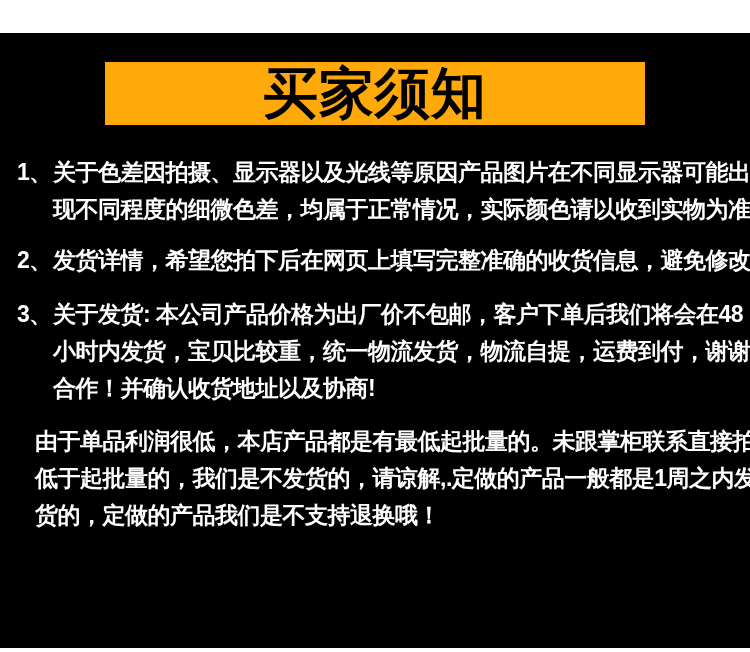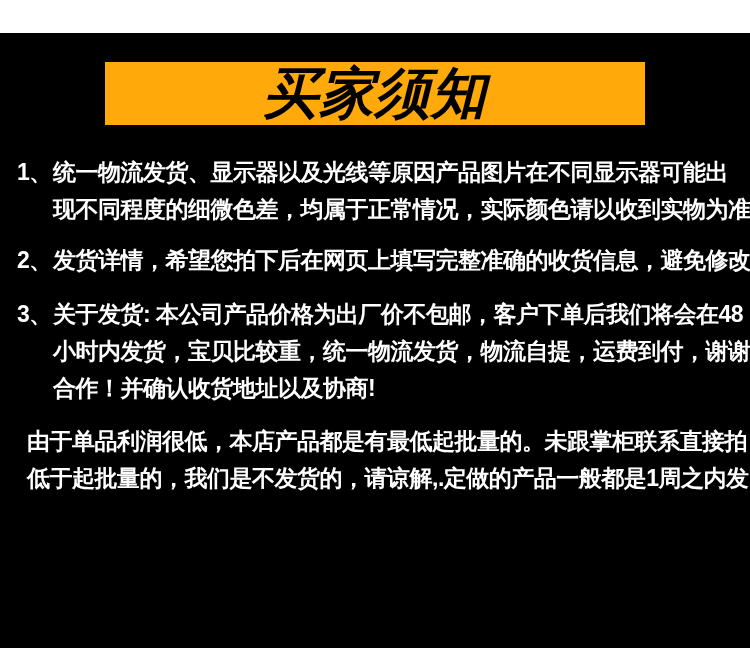--- a/index.html
+++ b/index.html
@@ -34,21 +34,20 @@
     align-items: center;
     gap: 64px;
   }
   .banner-title {
     color: #000000;
     font-size: 55px;
     font-weight: bold;
     line-height: 1;
     letter-spacing: 1px;
     white-space: nowrap;
-    font-style: italic;
   }
   
   .notice {
     position: relative;
     padding-left: 53px;
     color: #ffffff;
     font-size: 23px;
     font-weight: bold;
     line-height: 37px;
     letter-spacing: -0.5px;
@@ -58,55 +57,56 @@
     left: 17px;
     top: 0;
   }
   .notice .line, .footnote .line { white-space: nowrap; }
   .n1 { margin-top: 29px; }
   .n2 { margin-top: 14px; }
   .n3 { margin-top: 17px; }
   
   .footnote {
     margin-top: 16px;
-    padding-left: 27px;
+    padding-left: 35px;
     color: #ffffff;
     font-size: 23px;
     font-weight: bold;
     line-height: 37px;
     letter-spacing: -0.5px;
   }
 </style>
 </head>
 <body>
 
 <div class="stage">
   <div class="panel">
 
     <div class="banner">
       <span class="banner-title">买家须知</span>
     </div>
 
     <div class="notice n1">
       <span class="num">1、</span>
-      <div class="line">统一物流发货、显示器以及光线等原因产品图片在不同显示器可能出</div>
+      <div class="line">关于色差因拍摄、显示器以及光线等原因产品图片在不同显示器可能出</div>
       <div class="line">现不同程度的细微色差，均属于正常情况，实际颜色请以收到实物为准.</div>
     </div>
 
     <div class="notice n2">
       <span class="num">2、</span>
       <div class="line">发货详情，希望您拍下后在网页上填写完整准确的收货信息，避免修改，</div>
     </div>
 
     <div class="notice n3">
       <span class="num">3、</span>
       <div class="line">关于发货: 本公司产品价格为出厂价不包邮，客户下单后我们将会在48</div>
       <div class="line">小时内发货，宝贝比较重，统一物流发货，物流自提，运费到付，谢谢</div>
       <div class="line">合作！并确认收货地址以及协商!</div>
     </div>
 
     <div class="footnote">
       <div class="line">由于单品利润很低，本店产品都是有最低起批量的。未跟掌柜联系直接拍</div>
       <div class="line">低于起批量的，我们是不发货的，请谅解,.定做的产品一般都是1周之内发</div>
+      <div class="line">货的，定做的产品我们是不支持退换哦！</div>
     </div>
 
   </div>
 </div>
 
 </body></html>

